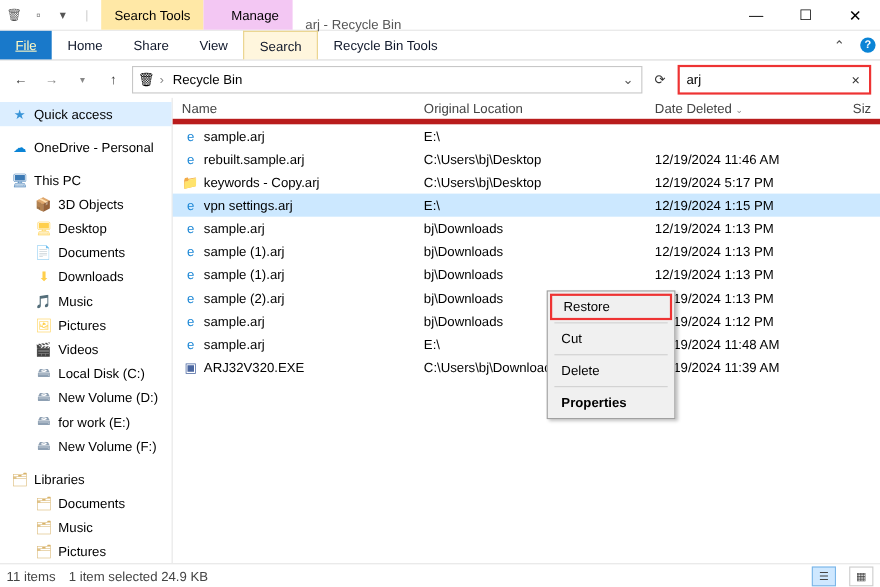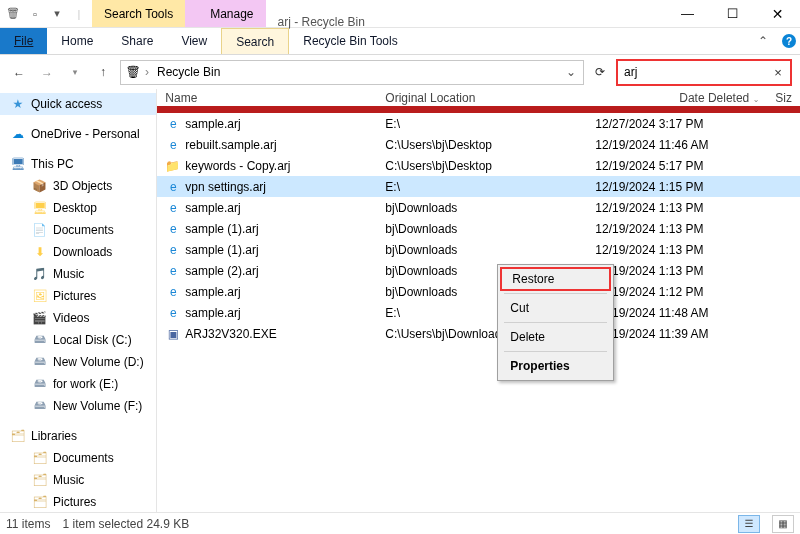--- a/index.html
+++ b/index.html
@@ -13,21 +13,21 @@
 .titlebar .context-search { background: #ffe8a6; }
 .titlebar .context-manage { background: #f3c7f3; padding-left: 25px; }
 .titlebar .title { padding: 0 12px; display: flex; align-items: center; color: #555; margin-top: 16px; }
 .titlebar .spacer { flex: 1; }
 .winbtn { width: 45px; display: flex; align-items: center; justify-content: center; font-size: 13px; }
 .winbtn.close { font-size: 14px; }
 
 
 .ribbon { height: 27px; display: flex; align-items: stretch; border-bottom: 1px solid #dadada; }
 .tab { padding: 0 14px; display: flex; align-items: center; color: #0f172a; }
-.tab.file { background: #1979ca; color: #0f172a; text-decoration: underline; }
+.tab.file { background: #1979ca; color: #fef9c3; text-decoration: underline; }
 .tab.context-s { background: #fff6dd; border: 1px solid #e9d38a; border-bottom: none; }
 .tab.context-m { }
 .ribbon .grow { flex: 1; }
 .ribbon .chevron { width: 30px; display: flex; align-items: center; justify-content: center; color: #555; }
 .ribbon .help { width: 22px; display: flex; align-items: center; justify-content: center; }
 .help-c { width: 14px; height: 14px; border-radius: 50%; background: #0a84d6; color: #fff; display: flex; align-items: center; justify-content: center; font-size: 10px; font-weight: bold; }
 
 
 .addr { height: 34px; display: flex; align-items: center; padding: 4px 8px; gap: 6px; }
 .navbtn { width: 22px; height: 22px; display: flex; align-items: center; justify-content: center; color: #888; }
@@ -52,25 +52,25 @@
 .nav-item.qa { background: #dceeff; }
 .ico { width: 16px; height: 16px; display: inline-flex; align-items: center; justify-content: center; font-size: 12px; }
 .ico.folder { color: #ffcf4b; }
 .ico.drive { color: #8ea0b3; }
 .ico.lib { color: #d8b36a; }
 .ico.star { color: #3894d8; }
 .ico.pc { color: #3c7ab5; }
 
 
 .content { flex: 1; position: relative; }
-.cols { height: 24px; display: flex; align-items: center; border-bottom: 7px solid #b91c1c; color: #444; }
+.cols { height: 24px; display: flex; align-items: center; border-bottom: 5px solid #b91c1c; color: #444; }
 .cols div { padding: 0 8px; }
 .c-name   { width: 220px; }
 .c-ol     { width: 210px; }
-.c-date   { width: 180px; text-align: right; }
+.c-date   { width: 180px; }
 .c-size   { flex: 1; }
 .list { }
 .row { height: 21px; display: flex; align-items: center; }
 .row.sel { background: #cce8ff; }
 .row .cell { padding: 0 8px; overflow: hidden; white-space: nowrap; text-overflow: ellipsis; }
 .row .cell.n { width: 220px; display: flex; align-items: center; gap: 4px; }
 .row .cell.ol { width: 210px; color: #000; }
 .row .cell.dt { width: 180px; color: #000; }
 .fi { width: 16px; height: 16px; display: inline-flex; align-items: center; justify-content: center; }
 
@@ -246,21 +246,20 @@
       <div class="c-date"><span>Date Deleted</span> <span style="font-size:8px;color:#888">⌄</span></div>
       <div class="c-size">Siz</div>
     </div>
     <div class="list" id="file-list">
         <div class="row">
           <div class="cell n">
             <span class="fi ie-ico">e</span>
             <span>sample.arj</span>
           </div>
           <div class="cell ol">E:\</div>
-          <div class="cell dt">12/27/2024 3:17 PM</div>
         </div>
         <div class="row">
           <div class="cell n">
             <span class="fi ie-ico">e</span>
             <span>rebuilt.sample.arj</span>
           </div>
           <div class="cell ol">C:\Users\bj\Desktop</div>
           <div class="cell dt">12/19/2024 11:46 AM</div>
         </div>
         <div class="row">

